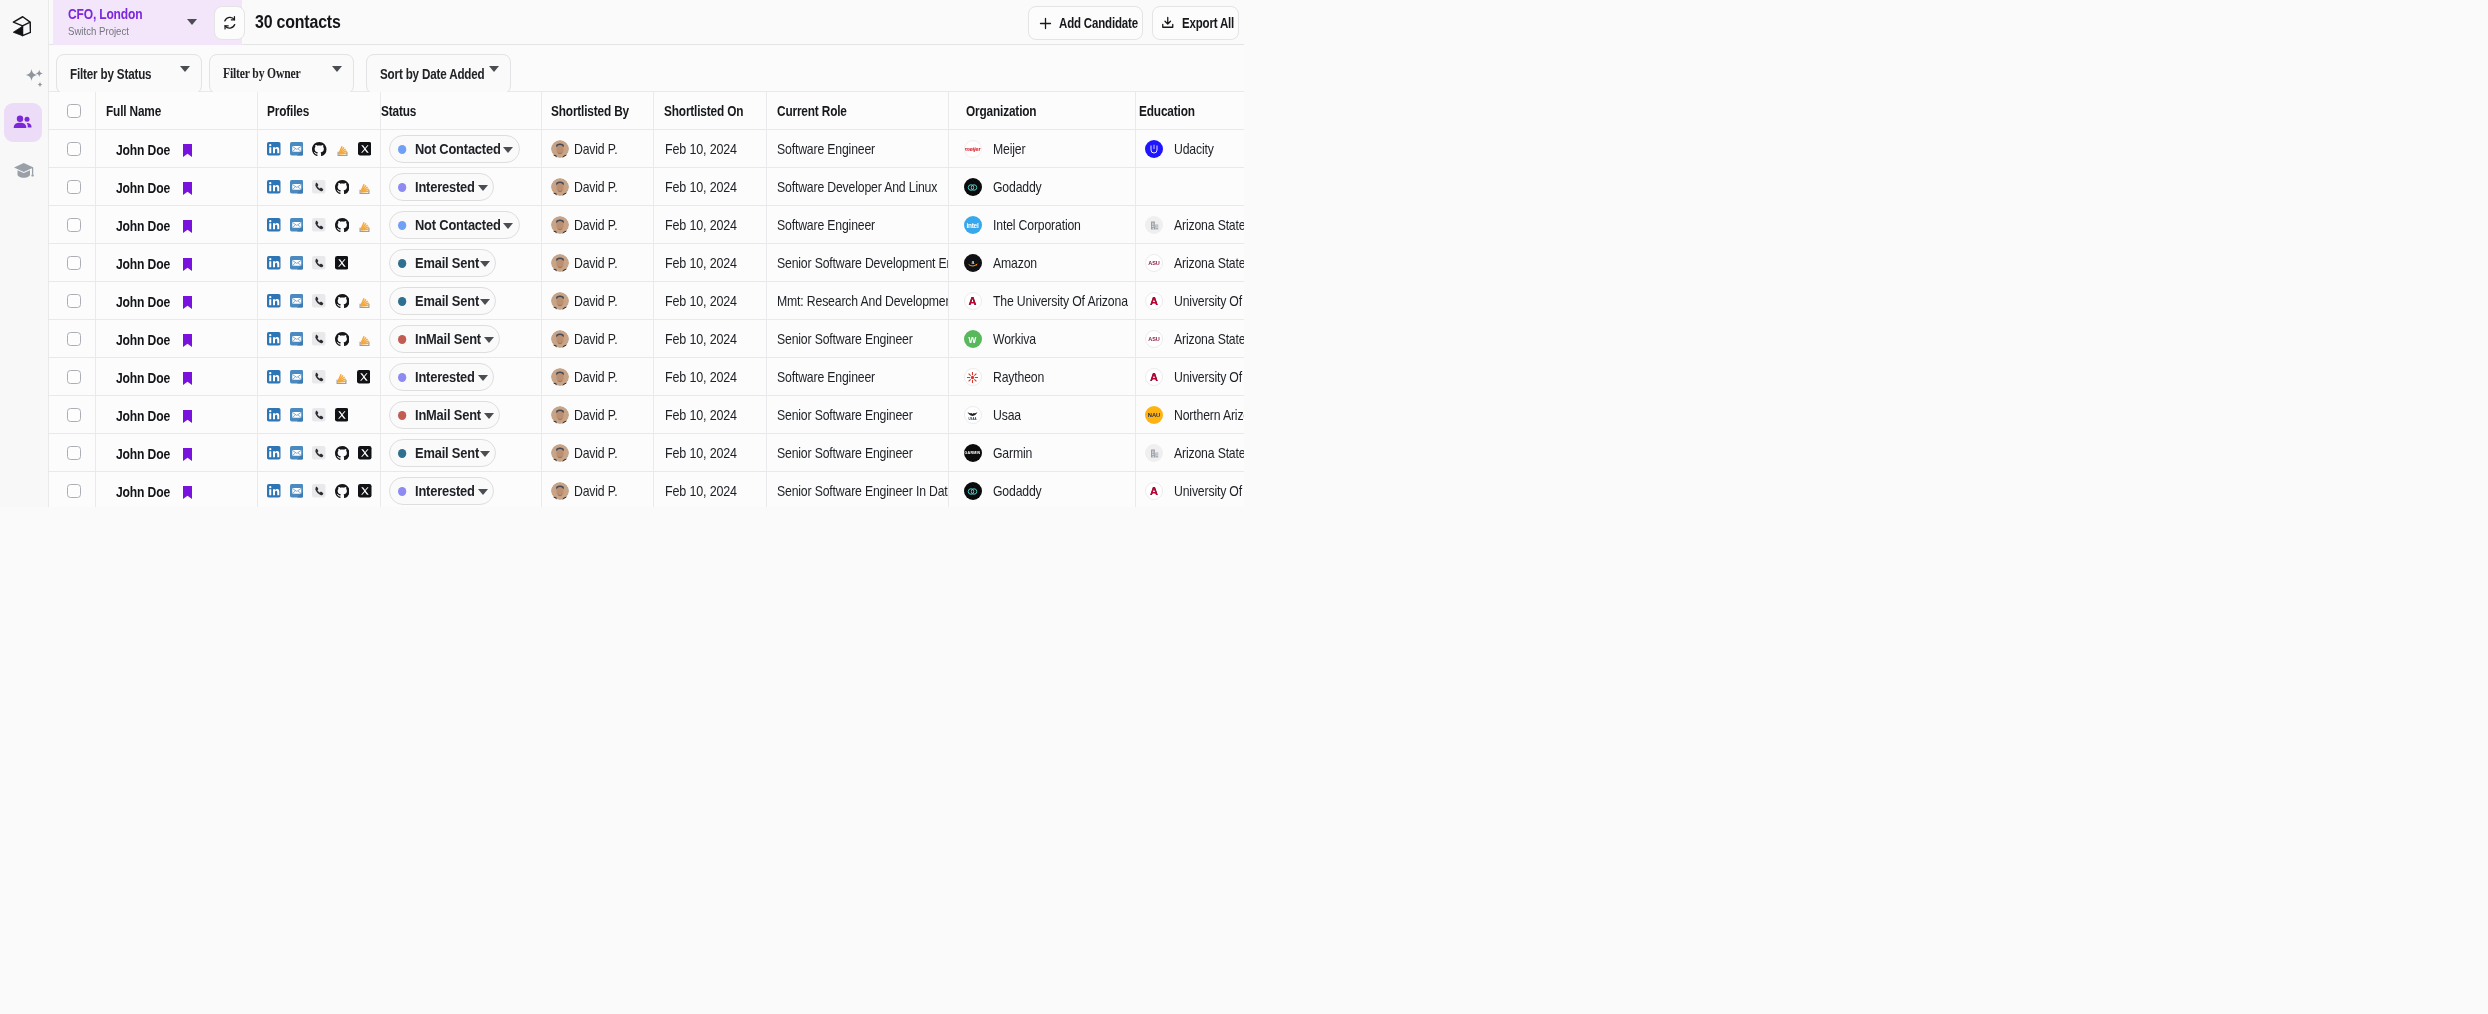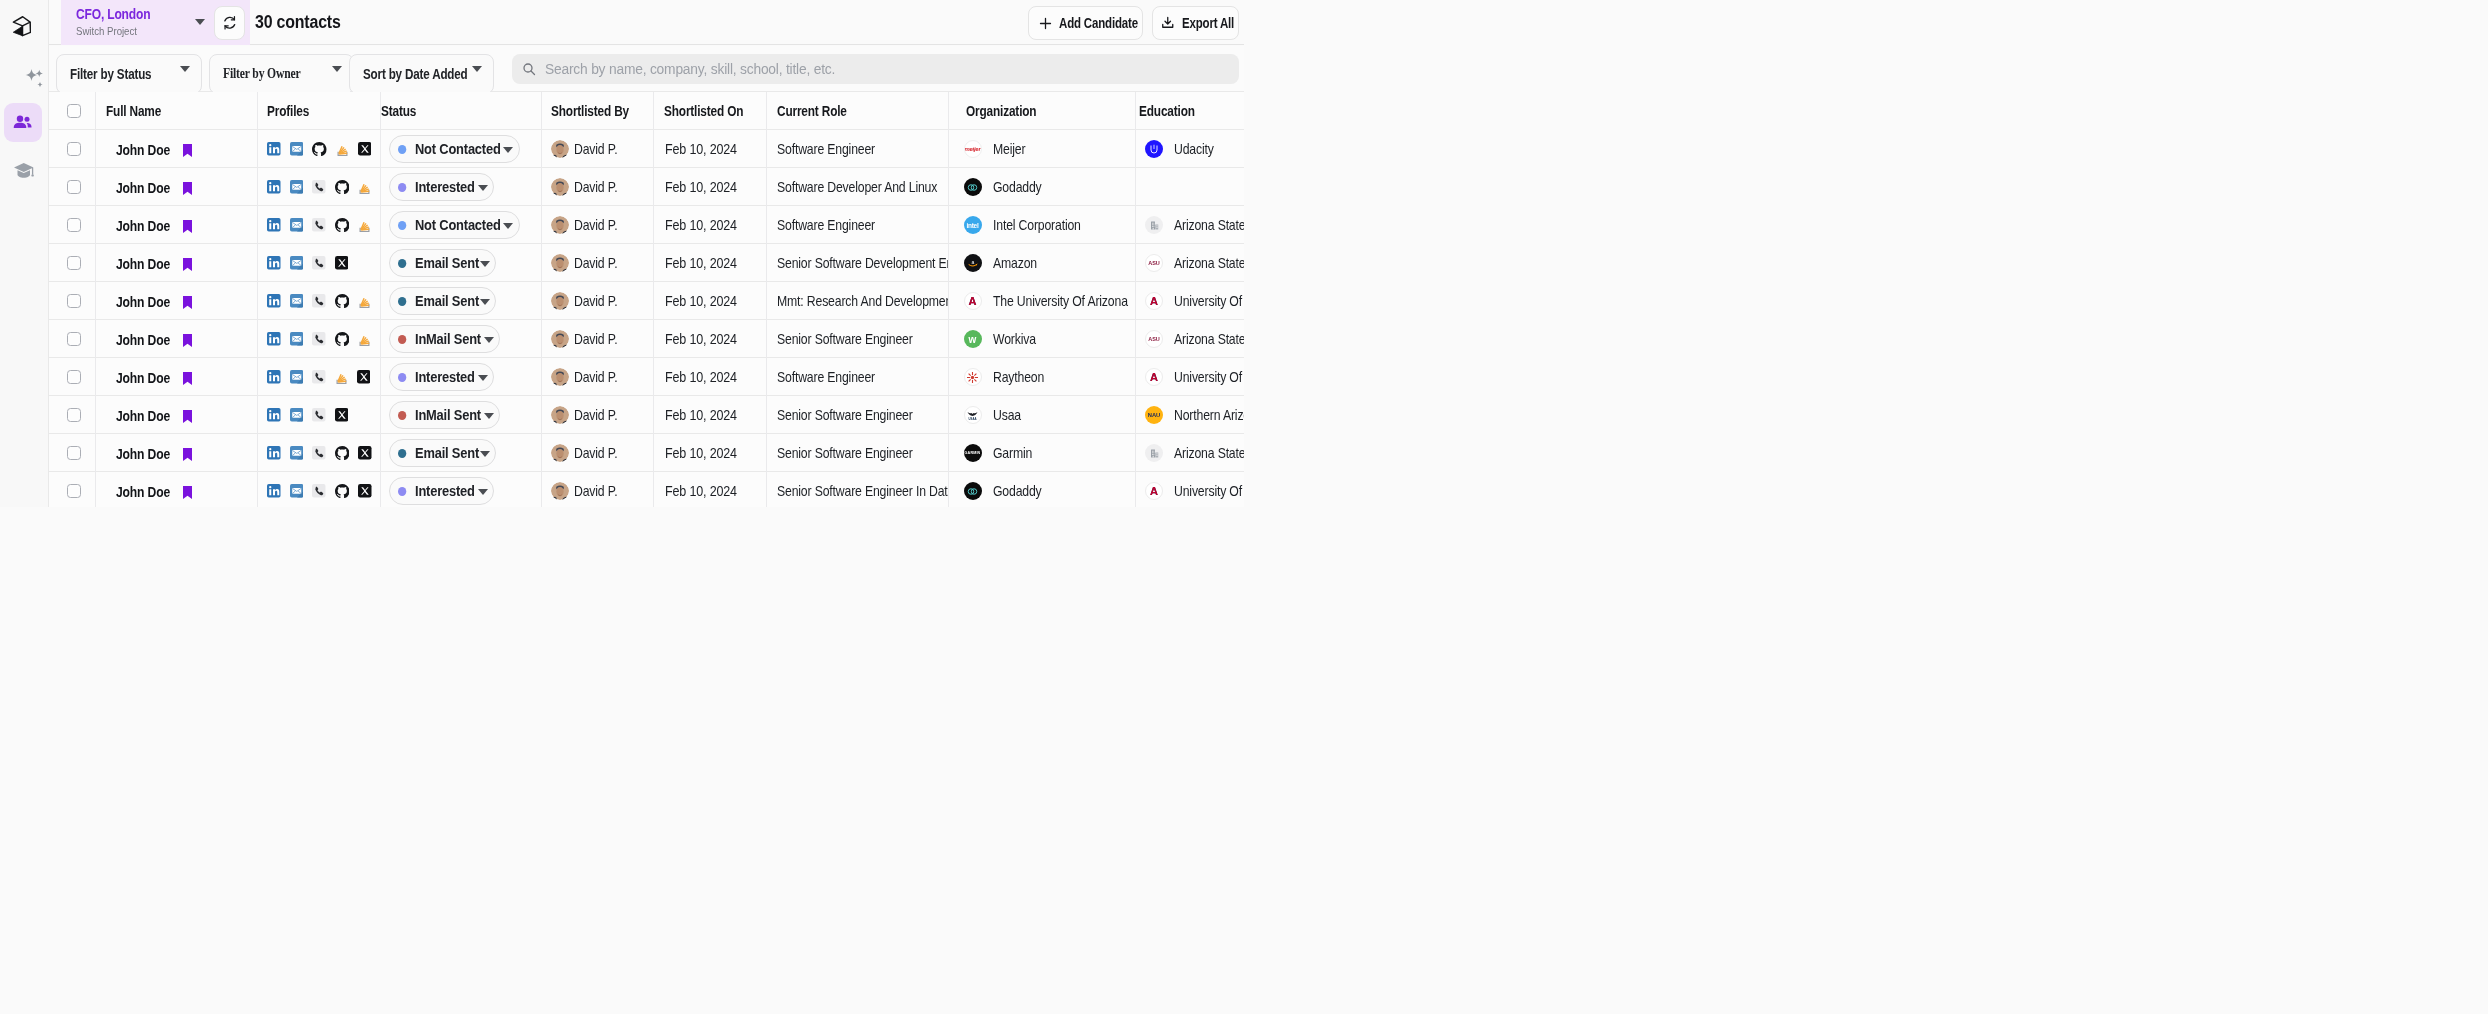--- a/index.html
+++ b/index.html
@@ -4,40 +4,40 @@
 *{margin:0;padding:0;box-sizing:border-box;}
 html,body{width:1244px;height:507px;overflow:hidden;background:#fafafa;
  font-family:"Liberation Sans",sans-serif;-webkit-font-smoothing:antialiased;}
 .abs{position:absolute;}
 body{position:relative;}
 
 #sidebar{position:absolute;left:0;top:0;width:49px;height:507px;background:#f8f8f8;border-right:1px solid #e9e9e9;}
 #selbox{position:absolute;left:3.5px;top:102.5px;width:38px;height:39px;border-radius:9px;background:#ecdcf8;}
 
 #topbar{position:absolute;left:49px;top:0;width:1195px;height:44.5px;background:#fafafa;border-bottom:1px solid #e4e4e4;}
-#projbox{position:absolute;left:12px;top:0;width:189px;height:44.5px;background:#f3e6fa;}
+#projbox{position:absolute;left:4px;top:0;width:189px;height:44.5px;background:#f3e6fa;}
 #projname{position:absolute;left:14.5px;top:5.5px;font-size:14px;font-weight:700;color:#7b27dd;letter-spacing:-0.2px;display:inline-block;transform:scaleX(0.86);transform-origin:0 50%;white-space:nowrap;}
 #projsub{position:absolute;left:14.5px;top:25px;font-size:11.2px;font-weight:400;color:#73757c;display:inline-block;transform:scaleX(0.86);transform-origin:0 50%;white-space:nowrap;}
 .caret{width:0;height:0;border-left:5.8px solid transparent;border-right:5.8px solid transparent;border-top:6.5px solid #4a4d52;}
 #projcaret{position:absolute;left:133.5px;top:19px;}
 .btn{position:absolute;background:#fcfcfc;border:1px solid #e4e4e4;border-radius:8px;display:flex;align-items:center;justify-content:center;}
 .btn svg{flex:0 0 auto;}
 #refresh{left:165px;top:6px;width:31px;height:33.5px;}
 #contacts{position:absolute;left:206px;top:11.5px;font-size:17.5px;font-weight:700;color:#141519;letter-spacing:-0.2px;display:inline-block;transform:scaleX(0.91);transform-origin:0 50%;white-space:nowrap;}
 #addbtn{left:979px;top:6px;width:115px;height:34px;justify-content:flex-start;padding-left:9.5px;}
 #addbtn span,#expbtn span{font-size:14px;font-weight:700;color:#17181c;letter-spacing:-0.2px;display:inline-block;transform:scaleX(0.82);transform-origin:0 50%;white-space:nowrap;}
 #expbtn{left:1103px;top:6px;width:87px;height:34px;justify-content:flex-start;padding-left:8px;}
 
 #filterrow{position:absolute;left:49px;top:45.5px;width:1195px;height:46.5px;background:#fbfbfb;border-bottom:1px solid #e9e9e9;}
 .fbtn{position:absolute;top:8px;height:40px;background:#fafafa;border:1px solid #e3e3e5;border-radius:8px;display:flex;align-items:center;padding:0 11px 0 13px;white-space:nowrap;overflow:visible;}
 .fbtn>span{font-size:14.2px;font-weight:700;color:#212327;letter-spacing:-0.2px;display:inline-block;transform:scaleX(0.82);transform-origin:0 50%;}
 .fbtn .caret{position:absolute;right:11px;top:11.5px;border-left-width:5.5px;border-right-width:5.5px;border-top-width:6px;}
 #fb1{left:7px;width:146px;}
 #fb2{left:160px;width:144.5px;font-family:Liberation Serif, serif;}
-#fb3{left:300px;width:144.5px;}
+#fb3{left:317px;width:144.5px;}
 #search{position:absolute;left:463px;top:8px;width:727px;height:30px;background:#ececec;border-radius:8px;display:flex;align-items:center;}
 #search svg{margin-left:10px;}
 #search span{margin-left:9px;font-size:14px;color:#9da1a8;letter-spacing:-0.2px;display:inline-block;transform:scaleX(0.985);transform-origin:0 50%;white-space:nowrap;}
 
 #table{position:absolute;left:49px;top:92px;width:1195px;height:416px;background:#fcfcfc;}
 .row{position:relative;width:1195px;height:38px;border-bottom:1px solid #e9e9e9;background:#fcfcfc;}
 #hdr{height:38px;}
 .cell{position:absolute;top:0;height:38px;display:flex;align-items:center;overflow:hidden;}
 .c0{left:0;width:47px;}
 .c1{left:47px;width:161.5px;}
@@ -126,27 +126,20 @@
       <div class="caret"></div>
     </div>
 <div class="fbtn" id="fb2">
       <span>Filter by Owner</span>
       <div class="caret"></div>
     </div>
 <div class="fbtn" id="fb3">
       <span>Sort by Date Added</span>
       <div class="caret"></div>
     </div>
-<div id="search">
-      <svg width="14" height="14" viewBox="0 0 28 28" fill="none" stroke="#73767d" stroke-width="2.6" stroke-linecap="round">
-        <circle cx="12" cy="12" r="8"></circle>
-        <path d="M18 18 L25 25"></path>
-      </svg>
-      <span>Search by name, company, skill, school, title, etc.</span>
-    </div>
 </div>
 <div id="table">
 <div class="row" id="hdr">
 <div class="cell c0 cb">
         <span class="ck"></span>
       </div>
 <div class="cell c1 cb hl" style="padding-left:10px;">
         <span>Full Name</span>
       </div>
 <div class="cell c2 cb hl" style="padding-left:9.5px;">

